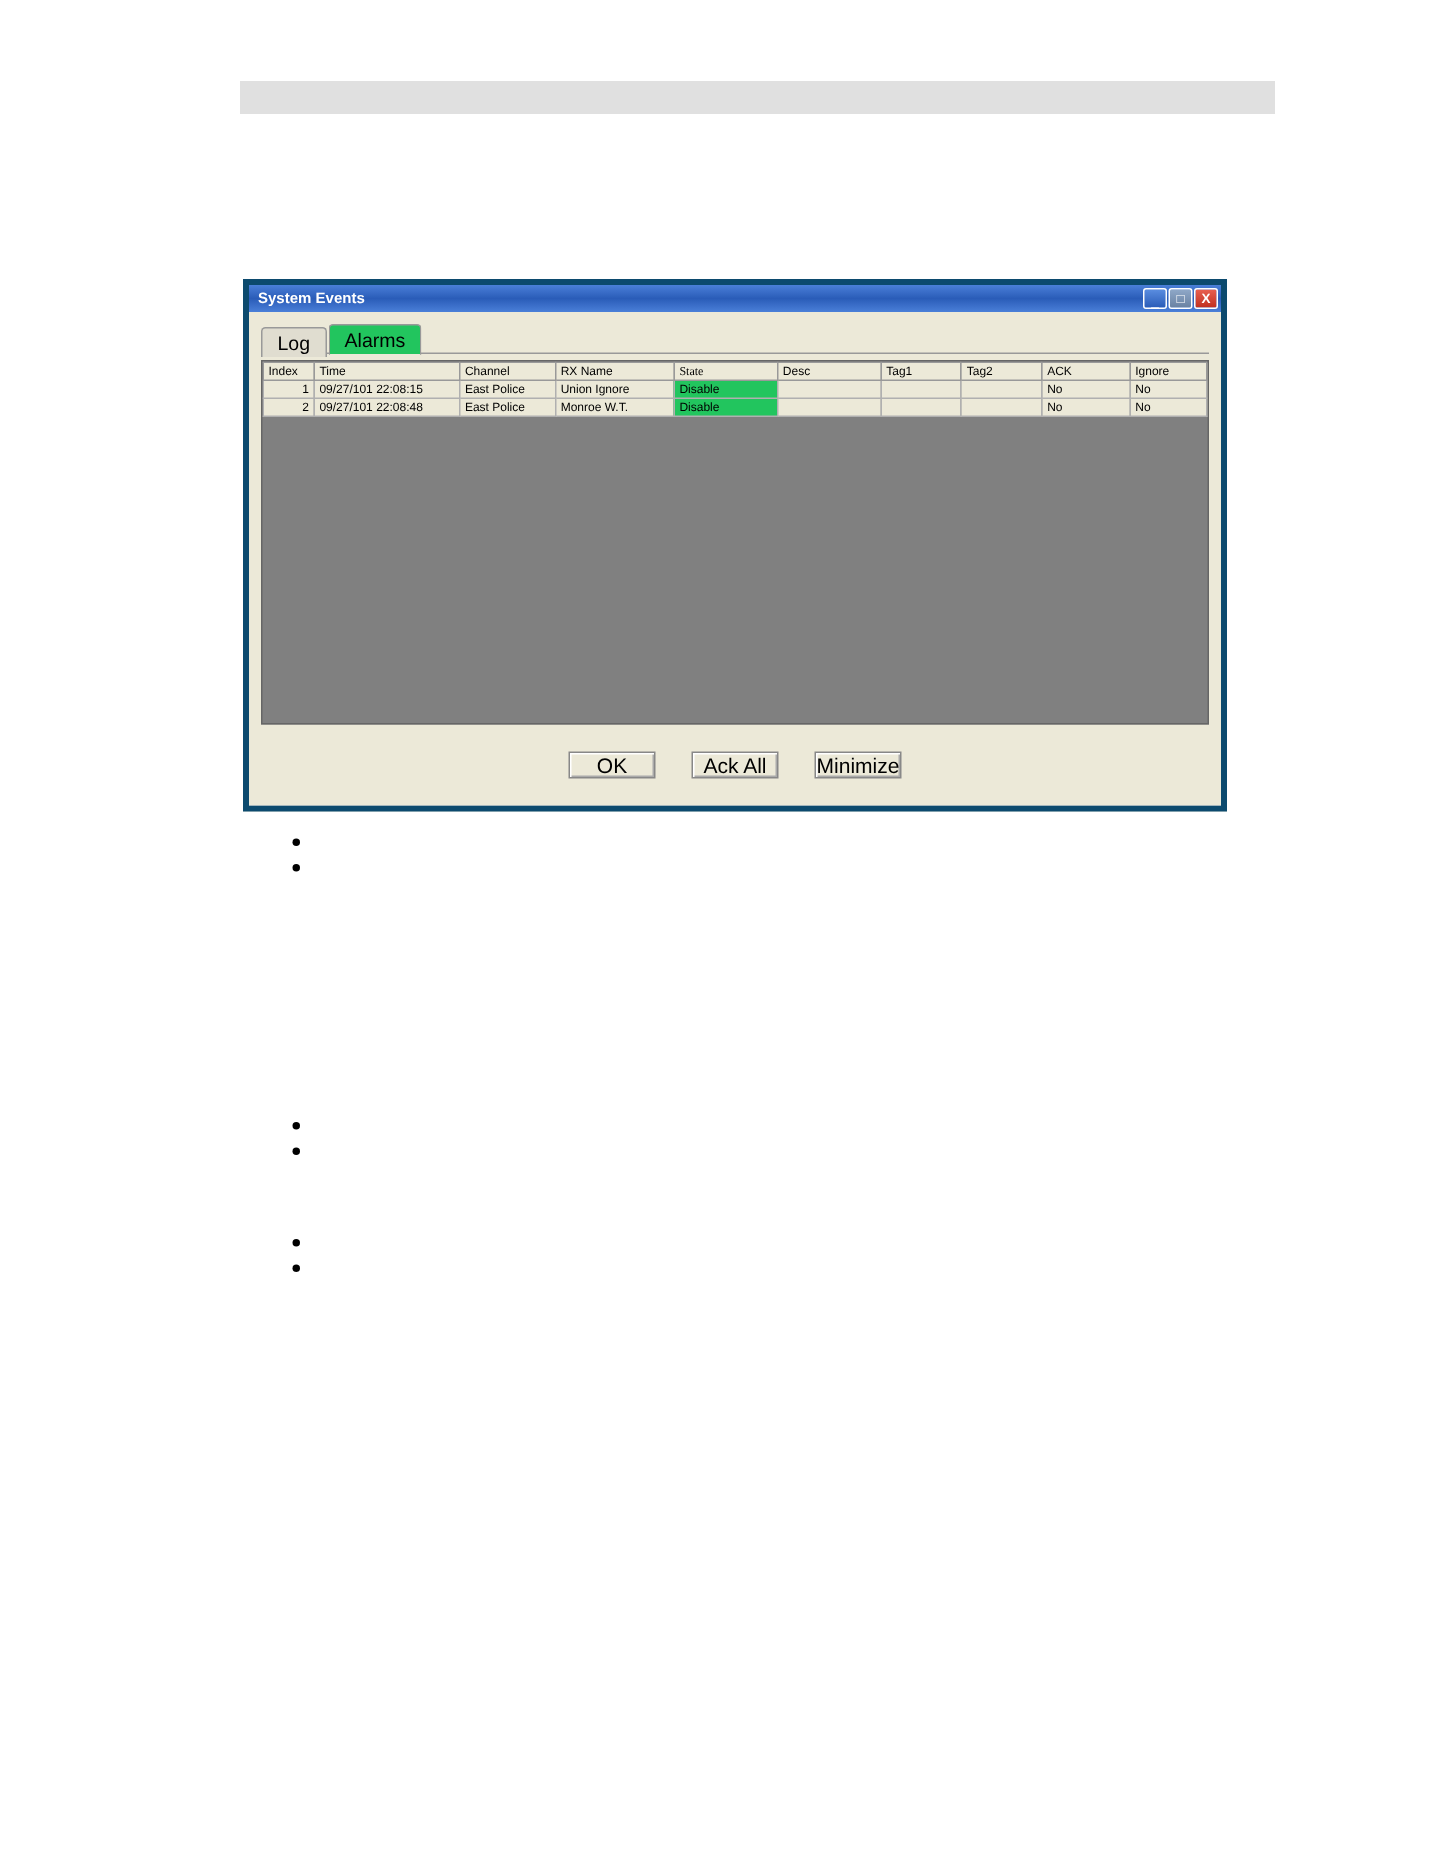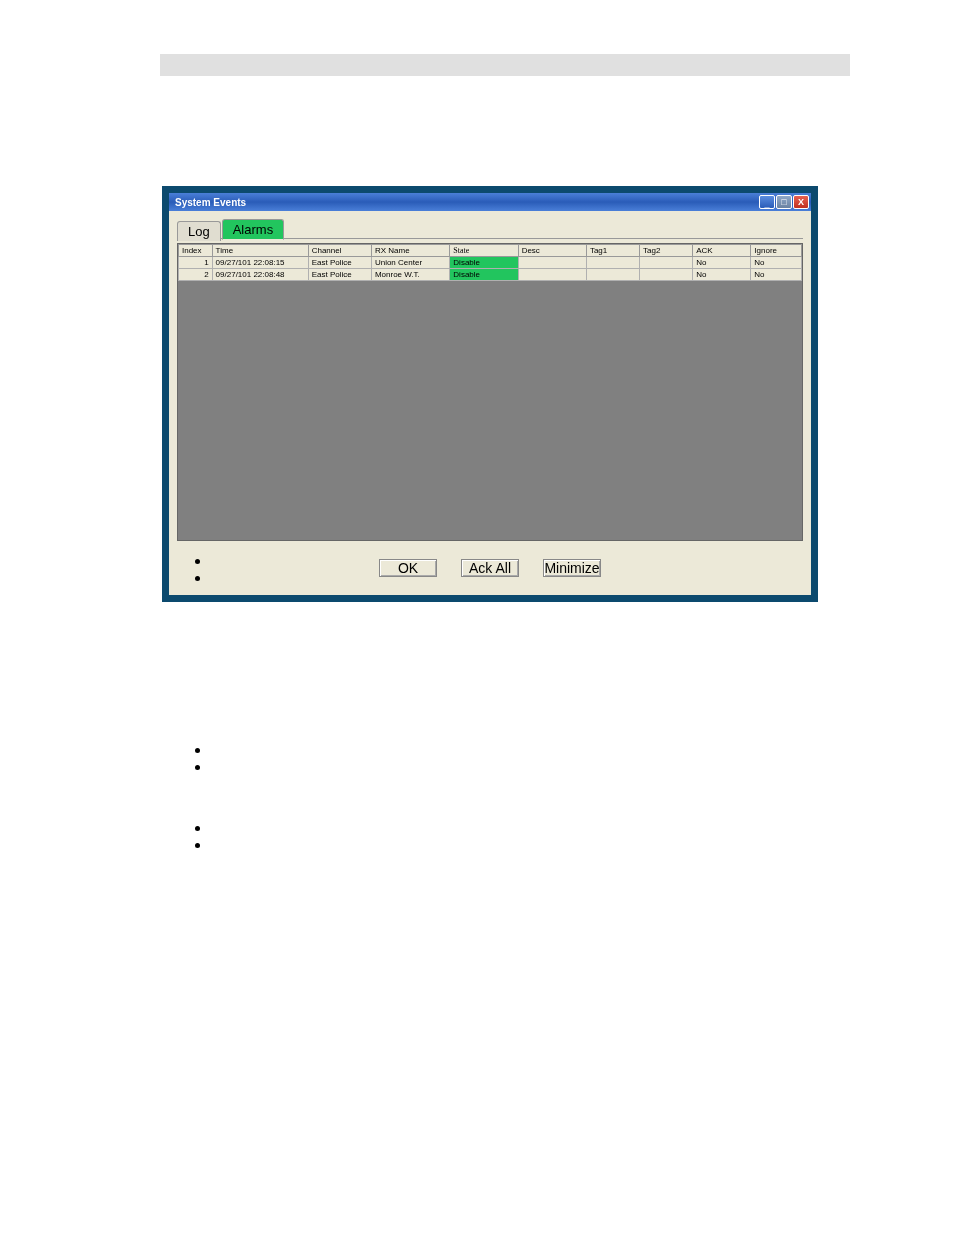--- a/index.html
+++ b/index.html
@@ -21,21 +21,21 @@
       left: 160px;
       width: 690px;
       height: 22px;
       background: #e0e0e0;
     }
     .window {
       position: absolute;
       top: 186px;
       left: 162px;
       width: 656px;
-      border: 7px solid #0c4a6e;
+      border: 4px solid #0c4a6e;
       background: #ece9d8;
       box-shadow: 0 0 0 1px #6a8cd6 inset;
     }
     .titlebar {
       background: linear-gradient(to bottom, #4a7fd8 0%, #2a5cb8 50%, #4a7fd8 100%);
       height: 18px;
       display: flex;
       align-items: center;
       justify-content: space-between;
       padding: 0 2px 0 6px;
@@ -98,21 +98,21 @@
       border-bottom: 1px solid #ece9d8;
       margin-bottom: -1px;
     }
     .tab-line {
       border-top: 1px solid #999;
       margin-top: -1px;
     }
     .table-area {
       background: #808080;
       border: 1px solid #666;
-      height: 298px;
+      height: 243px;
       overflow: hidden;
     }
     .grid {
       width: 100%;
       border-collapse: collapse;
       background: #808080;
     }
     .grid th {
       background: #ece9d8;
       border: 1px solid #999;
@@ -212,21 +212,21 @@
             <th class="col-tag2">Tag2</th>
             <th class="col-ack">ACK</th>
             <th class="col-ignore">Ignore</th>
           </tr>
         </thead>
         <tbody>
           <tr>
             <td class="idx">1</td>
             <td>09/27/101 22:08:15</td>
             <td>East Police</td>
-            <td>Union Center</td>
+            <td>Union Ignore</td>
             <td class="state-cell">Disable</td>
             <td></td>
             <td></td>
             <td></td>
             <td>No</td>
             <td>No</td>
           </tr>
           <tr>
             <td class="idx">2</td>
             <td>09/27/101 22:08:48</td>

